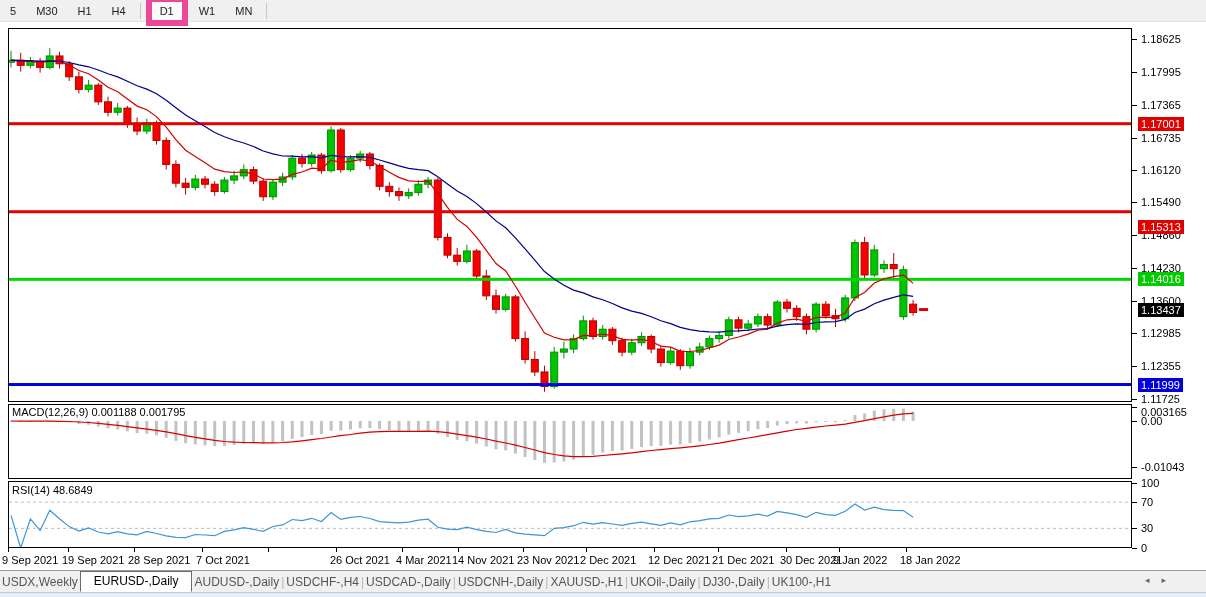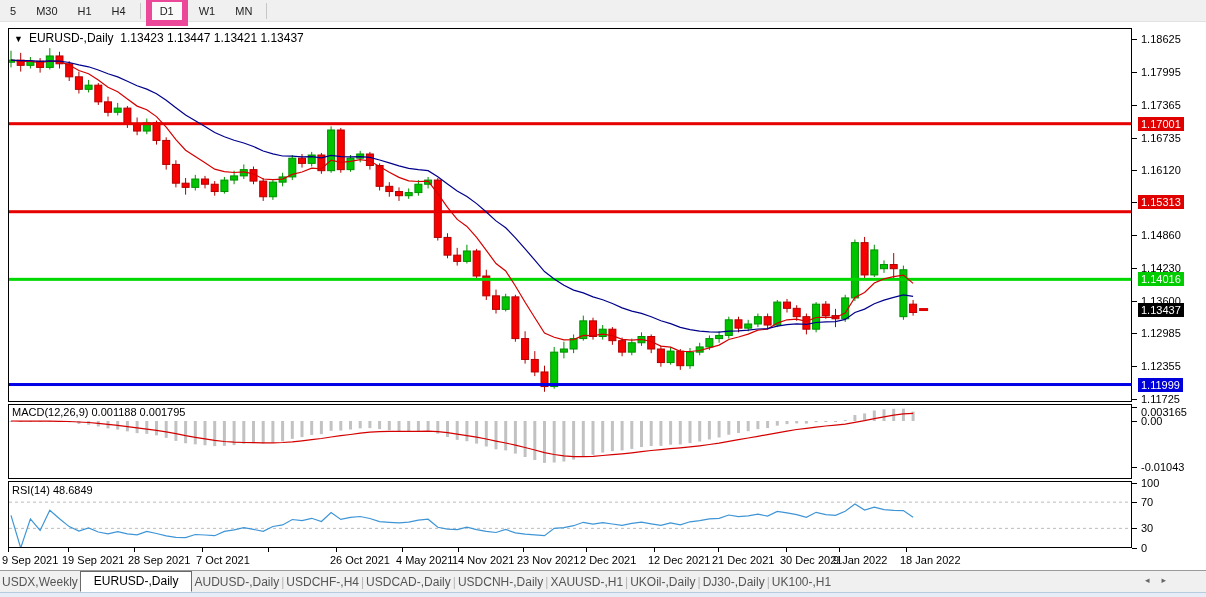--- a/index.html
+++ b/index.html
@@ -57,23 +57,20 @@
       <div class="tfbtn">M30</div>
       <div class="tfbtn">H1</div>
       <div class="tfbtn">H4</div>
       <div class="tbsep"></div>
       <div class="tfbtn active">D1</div>
       <div class="tfbtn">W1</div>
       <div class="tfbtn">MN</div>
       <div class="tbsep"></div>
     </div>
 
-  <div class="chart-title">
-    <span class="caret">▼</span><span>EURUSD-,Daily</span>&nbsp;&nbsp;<span id="quote-ohlc">1.13423 1.13447 1.13421 1.13437</span>
-  </div>
 
   <div class="panel" id="panel-main">
     <svg id="svg-main" width="1122" height="372">
         <g>
           <line x1="2" y1="21.744322960471035" x2="2" y2="38.43061396131141" stroke="#008f00" stroke-width="1"></line>
           <rect x="-1.5" y="31.13036164844425" width="7" height="2.0857863751049024" fill="#00c400" stroke="#008f00" stroke-width="1"></rect>
           <line x1="11.7" y1="23.830109335575937" x2="11.7" y2="42.602186711522364" stroke="#b30000" stroke-width="1"></line>
           <rect x="8.2" y="31.13036164844425" width="7" height="5.214465937762256" fill="#f70000" stroke="#b30000" stroke-width="1"></rect>
           <line x1="21.4" y1="28.001682085785742" x2="21.4" y2="39.47350714886386" stroke="#008f00" stroke-width="1"></line>
           <rect x="17.9" y="32.1732548359967" width="7" height="4.171572750209805" fill="#00c400" stroke="#008f00" stroke-width="1"></rect>
@@ -401,21 +398,21 @@
       <div class="ax-label" style="top: 240.188px;">1.14230</div>
       <div class="ax-tick" style="top: 273.039px;"></div>
       <div class="ax-label" style="top: 273.039px;">1.13600</div>
       <div class="ax-tick" style="top: 305.108px;"></div>
       <div class="ax-label" style="top: 305.108px;">1.12985</div>
       <div class="ax-tick" style="top: 337.959px;"></div>
       <div class="ax-label" style="top: 337.959px;">1.12355</div>
       <div class="ax-tick" style="top: 370.81px;"></div>
       <div class="ax-label" style="top: 370.81px;">1.11725</div>
       <div class="ax-badge" style="top: 95.6947px; background: rgb(224, 0, 0); color: rgb(255, 255, 255);">1.17001</div>
-      <div class="ax-badge" style="top: 174px; background: rgb(224, 0, 0); color: rgb(255, 255, 255);">1.15313</div>
+      <div class="ax-badge" style="top: 199px; background: rgb(224, 0, 0); color: rgb(255, 255, 255);">1.15313</div>
       <div class="ax-badge" style="top: 251.347px; background: rgb(0, 204, 0); color: rgb(255, 255, 255);">1.14016</div>
       <div class="ax-badge" style="top: 281.538px; background: rgb(0, 0, 0); color: rgb(255, 255, 255);">1.13437</div>
       <div class="ax-badge" style="top: 356.522px; background: rgb(0, 0, 221); color: rgb(255, 255, 255);">1.11999</div>
       <div class="ax-tick" style="top: 379.041px;"></div>
       <div class="ax-label" style="top: 384px;">0.003165</div>
       <div class="ax-tick" style="top: 393px;"></div>
       <div class="ax-label" style="top: 393px;">0.00</div>
       <div class="ax-tick" style="top: 439px;"></div>
       <div class="ax-label" style="top: 439px;">-0.01043</div>
       <div class="ax-tick" style="top: 454.5px;"></div>
@@ -434,21 +431,21 @@
       <div class="dlabel" style="left: 62px;">19 Sep 2021</div>
       <div class="dtick" style="left: 134px;"></div>
       <div class="dlabel" style="left: 128px;">28 Sep 2021</div>
       <div class="dtick" style="left: 202px;"></div>
       <div class="dlabel" style="left: 196px;">7 Oct 2021</div>
       <div class="dtick" style="left: 268px;"></div>
       <div class="dlabel" style="left: 262px; margin-top: 32px;">17 Oct 2021</div>
       <div class="dtick" style="left: 336px;"></div>
       <div class="dlabel" style="left: 330px;">26 Oct 2021</div>
       <div class="dtick" style="left: 402px;"></div>
-      <div class="dlabel" style="left: 396px;">4 May 2021</div>
+      <div class="dlabel" style="left: 396px;">4 Mar 2021</div>
       <div class="dtick" style="left: 458px;"></div>
       <div class="dlabel" style="left: 452px;">14 Nov 2021</div>
       <div class="dtick" style="left: 523px;"></div>
       <div class="dlabel" style="left: 517px;">23 Nov 2021</div>
       <div class="dtick" style="left: 586px;"></div>
       <div class="dlabel" style="left: 580px;">2 Dec 2021</div>
       <div class="dtick" style="left: 654px;"></div>
       <div class="dlabel" style="left: 648px;">12 Dec 2021</div>
       <div class="dtick" style="left: 718px;"></div>
       <div class="dlabel" style="left: 712px;">21 Dec 2021</div>

